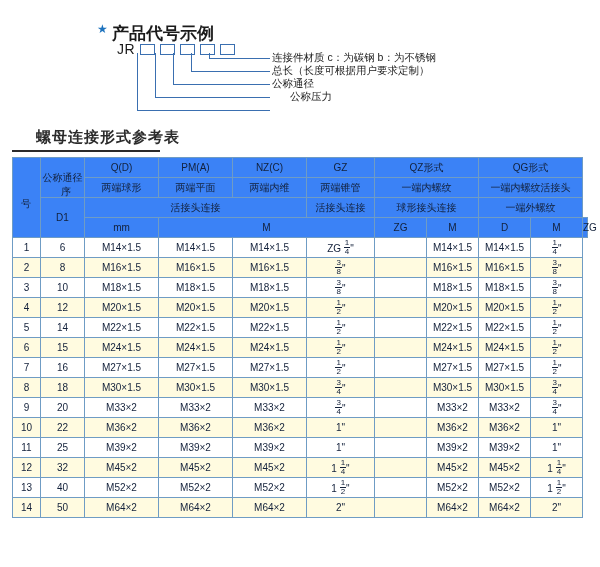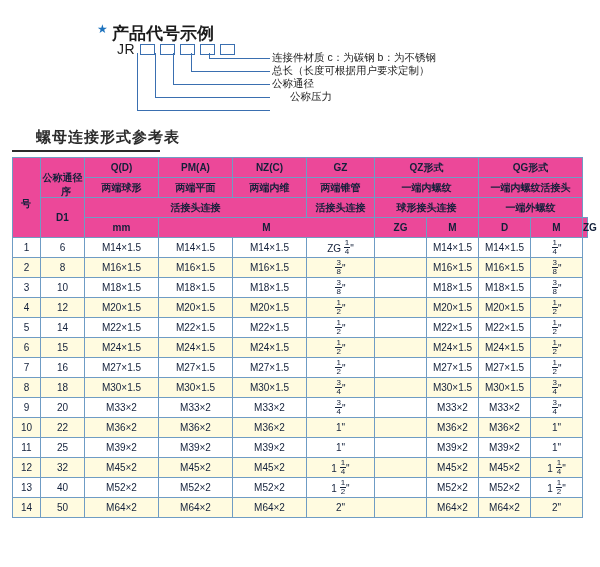--- a/index.html
+++ b/index.html
@@ -55,21 +55,21 @@
   }
   td,th{
     border:1px solid #6f9cc4;
     text-align:center;
     vertical-align:middle;
     font-size:10px;
     padding:0;
     line-height:1.15;
     color:#12203a;
   }
-  thead td{background:#ec4899;font-weight:bold;height:19px;}
+  thead td{background:#3b82f6;font-weight:normal;height:19px;}
   tbody td{height:19px;}
   tbody tr.alt td{background:#fffbe0;}
   tbody tr.plain td{background:#ffffff;}
   .seq{width:28px;}
   .dn{width:44px;}
   .c-qd{width:74px;}
   .c-pm{width:74px;}
   .c-nz{width:74px;}
   .c-gz{width:68px;}
   .c-qz1{width:52px;}

